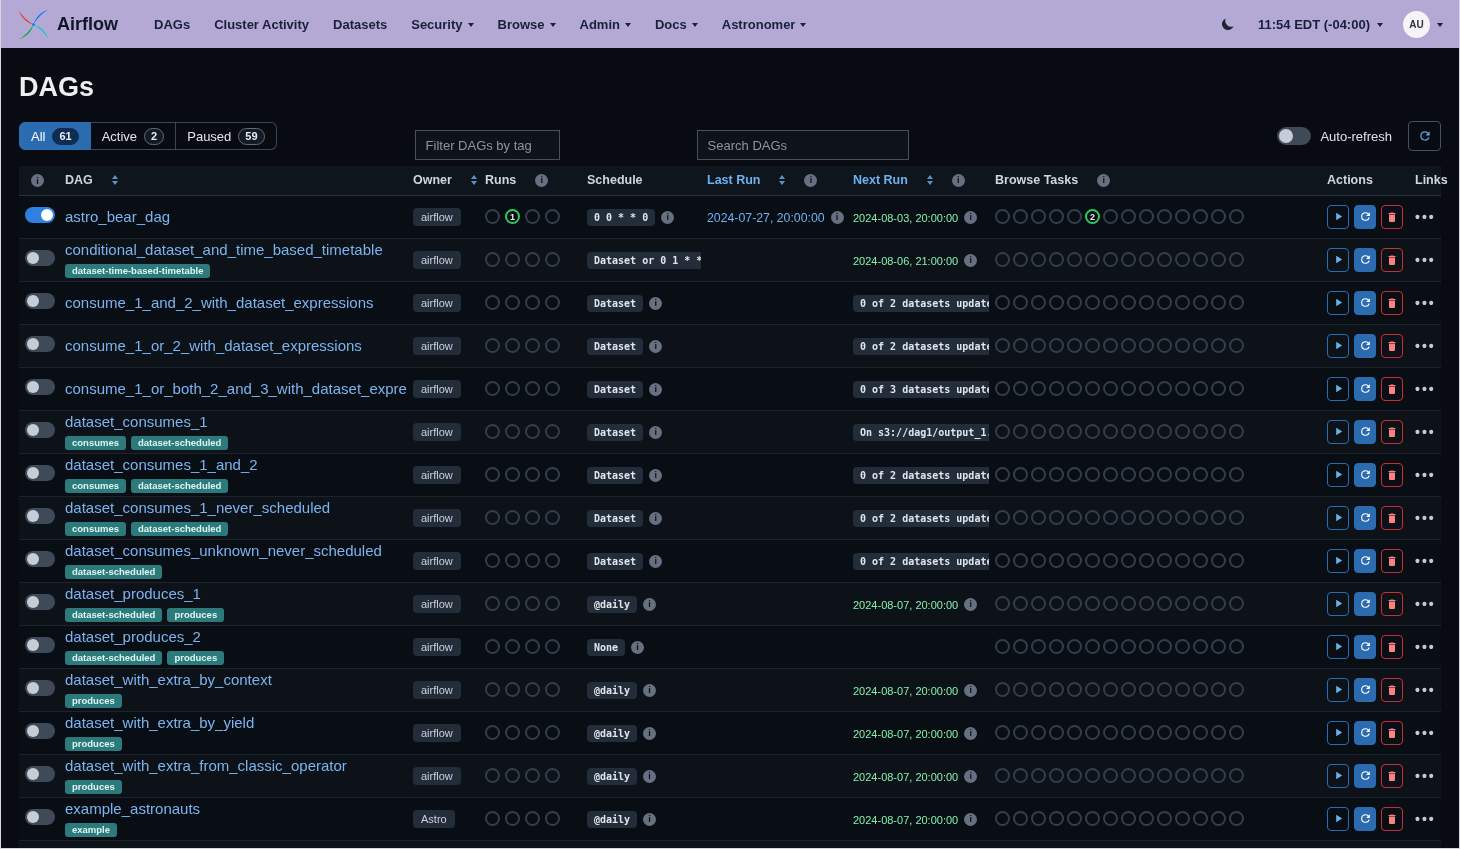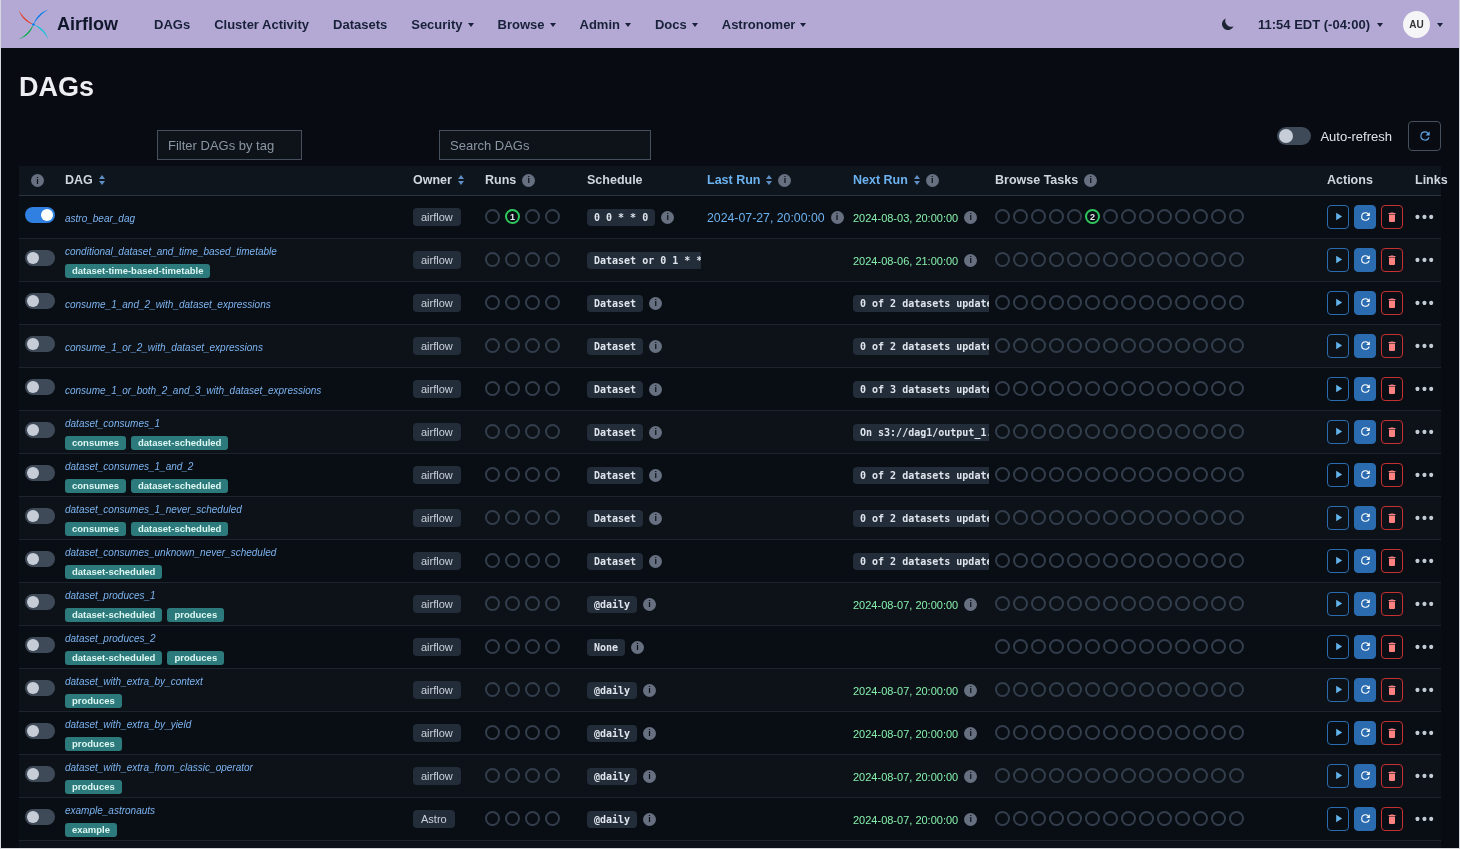--- a/index.html
+++ b/index.html
@@ -45,31 +45,31 @@
   .switch { width: 30px; height: 16px; border-radius: 9px; background: #3f4a59; position: relative; display: inline-block; cursor: pointer; flex: none; }
   .switch::after { content: ""; position: absolute; top: 2px; left: 2px; width: 12px; height: 12px; border-radius: 50%; background: #c6cdd6; }
   .switch.on { background: #2f80e0; }
   .switch.on::after { left: 16px; background: #fff; }
   .switch.big { width: 34px; height: 18px; }
   .switch.big::after { width: 14px; height: 14px; }
   
   .dag-table { width: 100%; border-collapse: collapse; table-layout: fixed; margin-top: 14px; }
   thead tr { background: #0e151d; height: 29px; }
   th { font-size: 12.5px; font-weight: 700; color: #cfd6dd; text-align: left; padding: 0 6px; border-bottom: 1px solid #2a3340; }
-  .hcell { display: flex; align-items: center; gap: 5px; }
+  .hcell { display: flex; align-items: center; gap: 18px; }
   th.sorted .hlabel { color: #6cb2f0; }
   .sort { display: inline-flex; flex-direction: column; gap: 2px; margin-left: 1px; }
   .sort i { display: block; width: 0; height: 0; border-left: 3.5px solid transparent; border-right: 3.5px solid transparent; }
   .sort .up { border-bottom: 4px solid #5f8fc4; }
   .sort .down { border-top: 4px solid #5f8fc4; }
   tbody tr { height: 43px; border-bottom: 1px solid #1c242e; }
   tbody tr:nth-child(odd) { background: #090e14; }
   tbody tr:nth-child(even) { background: #0c1218; }
   td { padding: 2px 6px; vertical-align: middle; overflow: hidden; white-space: nowrap; }
-  .dag-link { color: var(--link); font-size: 10px; text-decoration: none; cursor: pointer; display: inline-block; font-style: italic; }
+  .dag-link { color: var(--link); font-size: 15px; text-decoration: none; cursor: pointer; display: inline-block; }
   .tags { margin-top: 2px; line-height: 1; }
   .tag { display: inline-block; background: var(--tag_bg); color: #def7f3; font-size: 9.5px; font-weight: 600; padding: 2px 7px; border-radius: 3px; margin-right: 5px; cursor: pointer; }
   .owner-badge { display: inline-block; background: #232c39; color: #c9d1da; font-size: 11px; padding: 3px 8px; border-radius: 4px; }
   .circles { display: flex; align-items: center; }
   .circle { display: inline-flex; width: 15px; height: 15px; border: 2px solid #333e4d; border-radius: 50%; align-items: center; justify-content: center; font-size: 9px; font-weight: 700; color: #e8ecf1; margin-right: 3px; flex: none; cursor: default; }
   .circles.runs .circle { margin-right: 5px; }
   .circle.success { border-color: var(--success); cursor: pointer; }
   .pill { display: inline-block; background: #232c39; color: #dfe5ec; font-family: "DejaVu Sans Mono", monospace; font-size: 10px; font-weight: 700; padding: 3px 7px; border-radius: 4px; vertical-align: middle; }
   .info { display: inline-flex; width: 13px; height: 13px; border-radius: 50%; background: #667080; color: #0d1117; font-size: 9px; font-weight: 700; align-items: center; justify-content: center; margin-left: 6px; vertical-align: middle; flex: none; font-style: normal; }
   .hcell .info { margin-left: 1px; }
@@ -143,20 +143,34 @@
         <span class="avatar">AU</span>
         <span class="caret"></span>
       </div>
     </div>
   </nav>
 
   <main class="main">
     <h1 class="page-title">DAGs</h1>
 
     <div class="filter-bar">
+      <div class="btn-group">
+        <button class="gbtn active">
+          <span>All</span>
+          <span class="count">61</span>
+        </button>
+        <button class="gbtn">
+          <span>Active</span>
+          <span class="count">2</span>
+        </button>
+        <button class="gbtn">
+          <span>Paused</span>
+          <span class="count">59</span>
+        </button>
+      </div>
       <input class="text-input tag-input" placeholder="Filter DAGs by tag" style="">
       <input class="text-input search-input" placeholder="Search DAGs" style="">
       <div class="auto-wrap">
         <span class="switch big"></span>
         <span class="ar-label">Auto-refresh</span>
         <button class="refresh-btn">
           <svg viewBox="0 0 24 24" width="14" height="14">
               <path d="M17.65 6.35A7.95 7.95 0 0 0 12 4a8 8 0 1 0 7.73 10h-2.08A6 6 0 1 1 12 6c1.66 0 3.14.69 4.22 1.78L13 11h7V4z" fill="currentColor"></path>
             </svg>
         </button>

